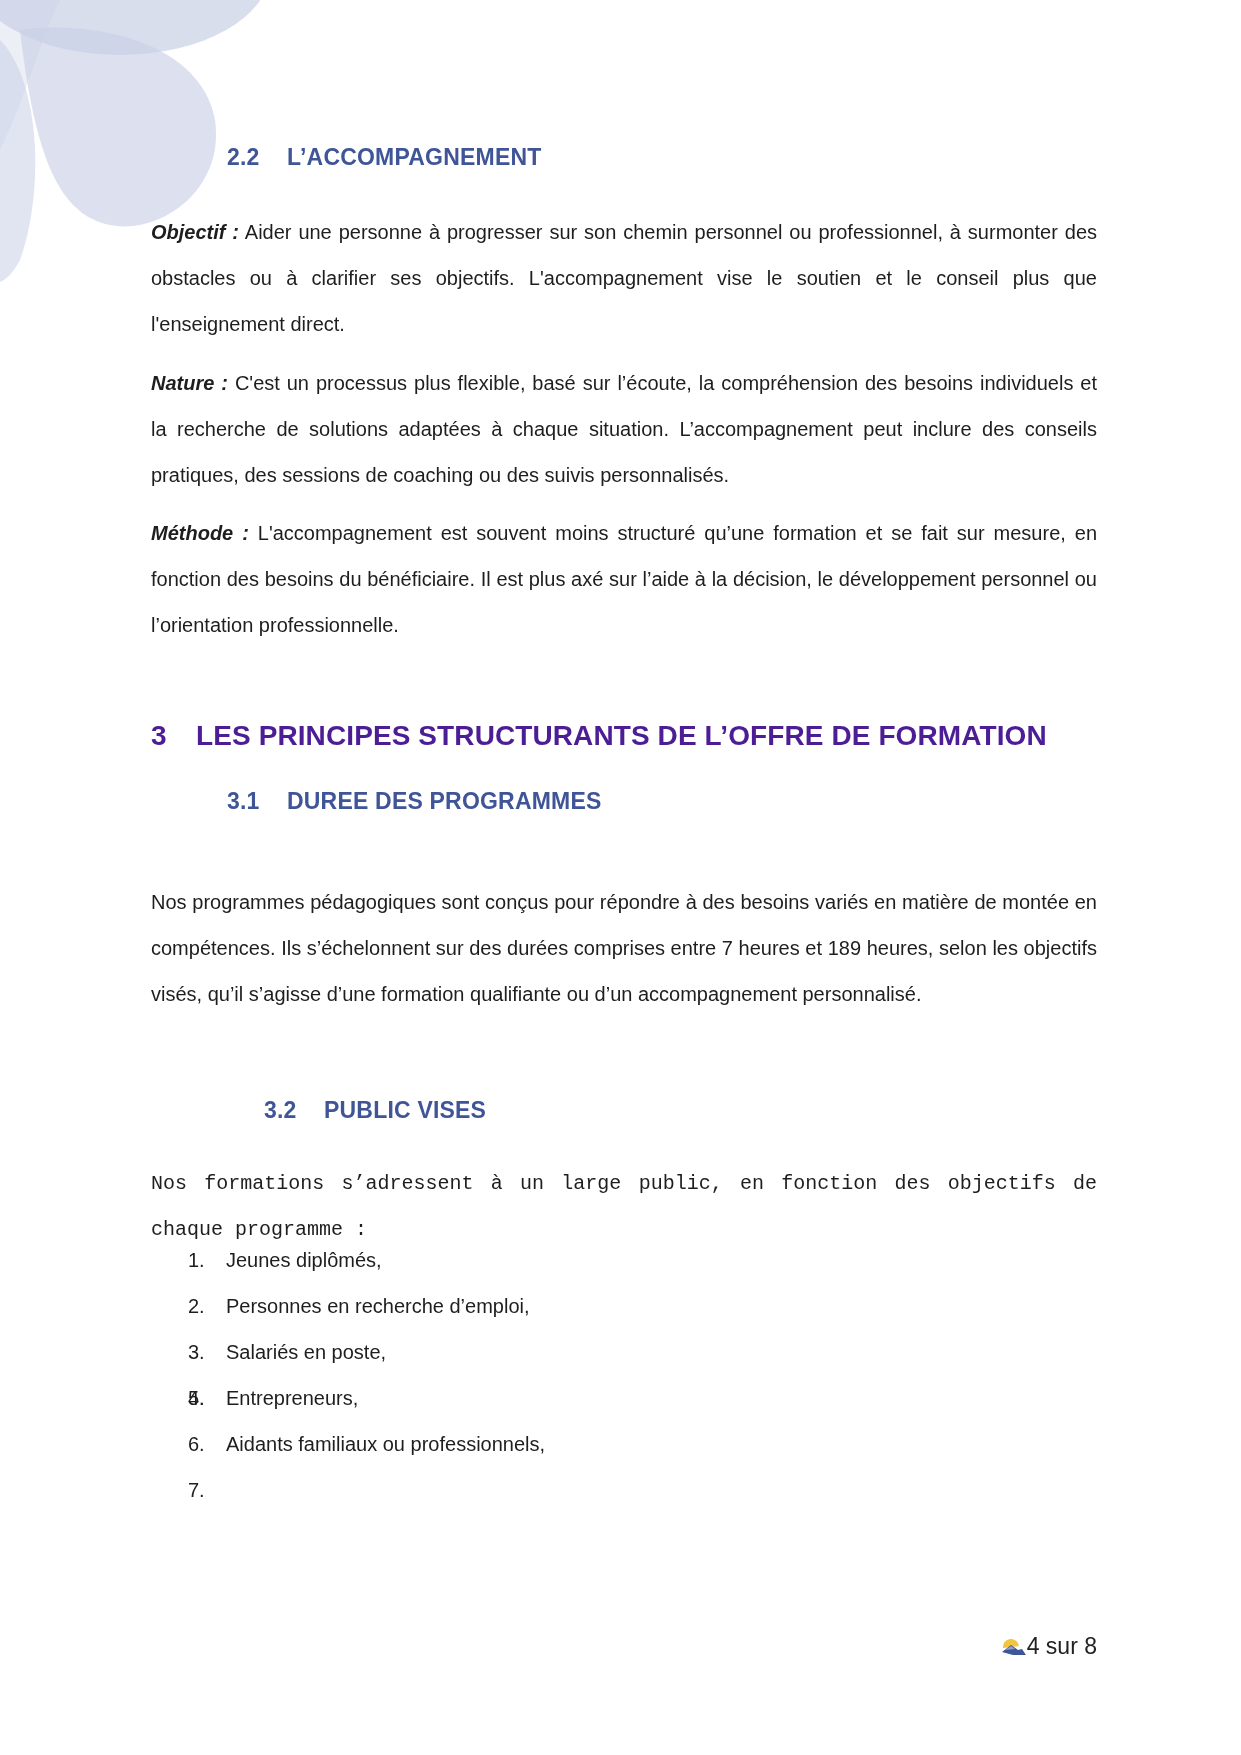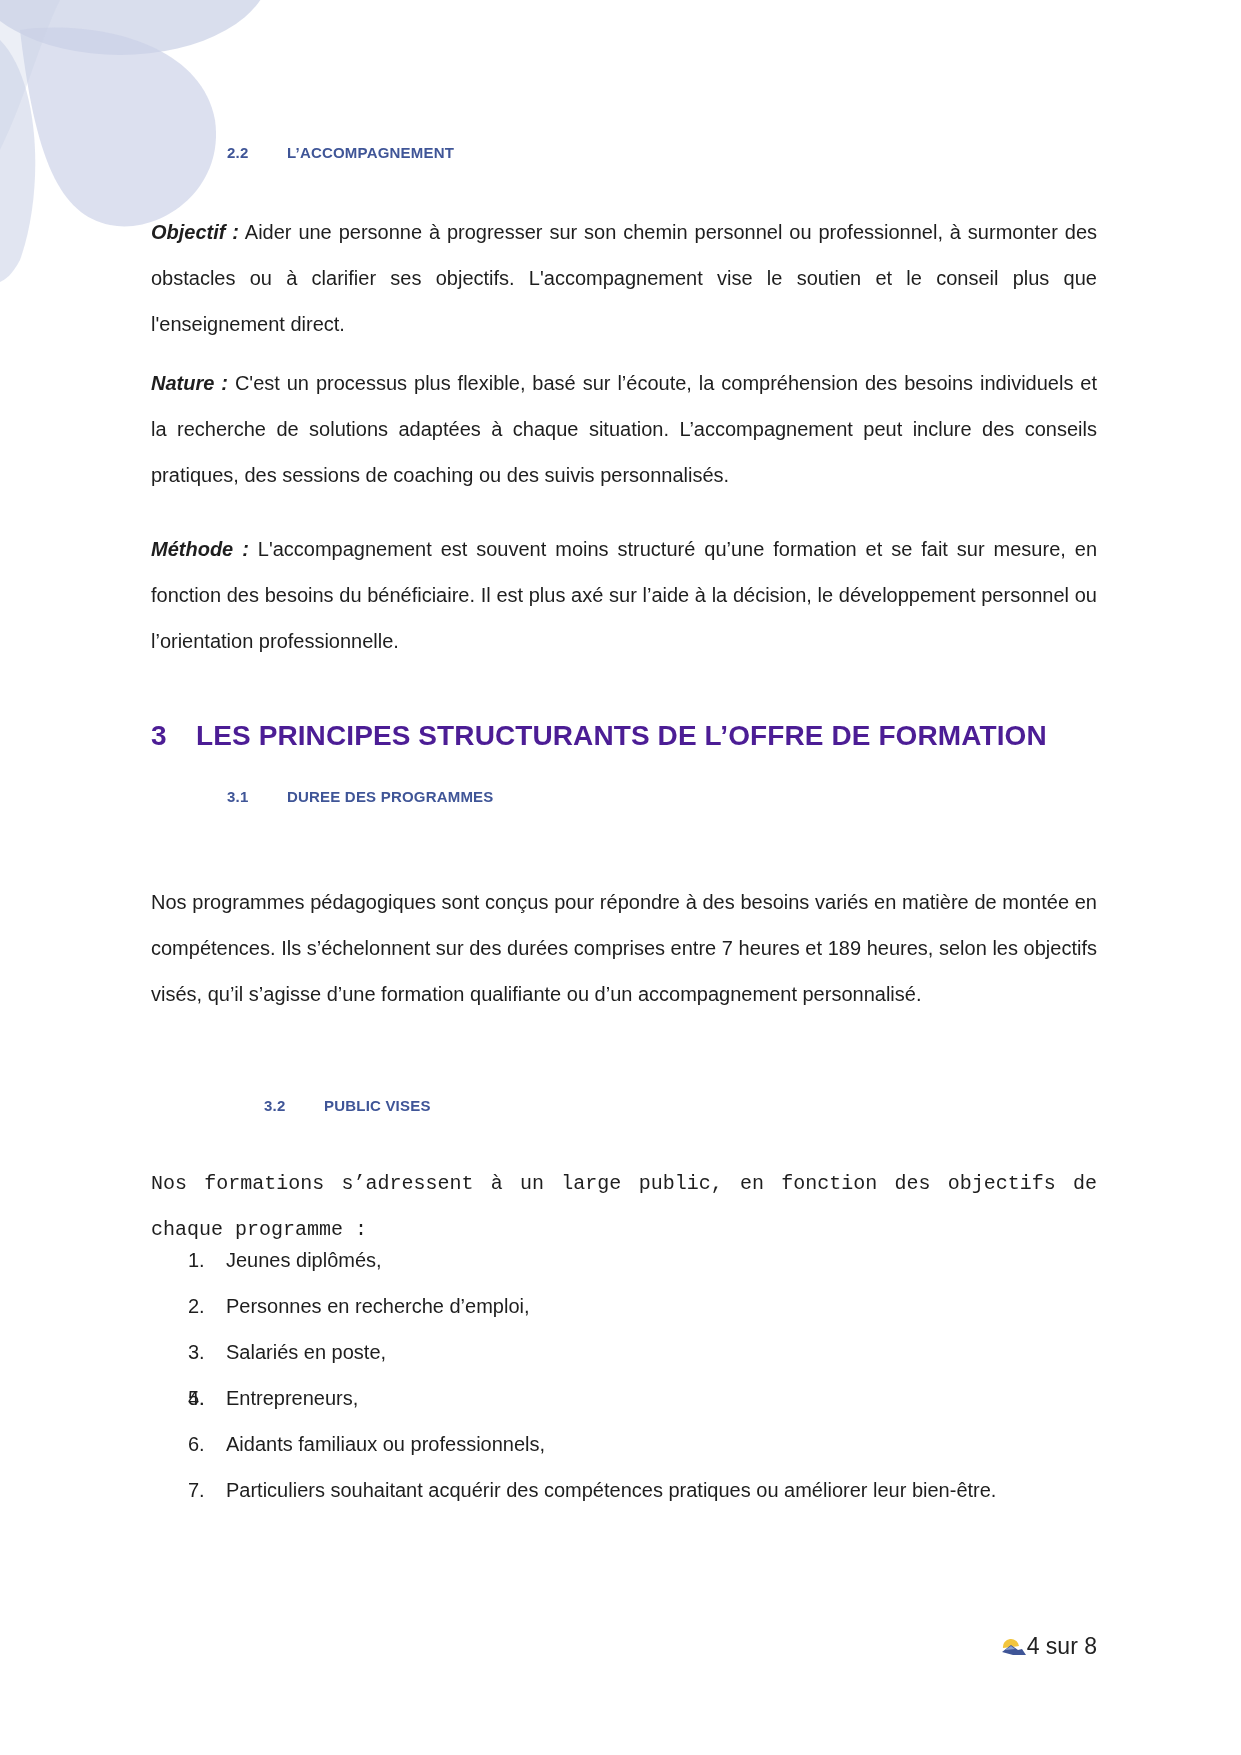--- a/index.html
+++ b/index.html
@@ -1,20 +1,20 @@
 <!DOCTYPE html>
 <html><head>
 <meta charset="utf-8">
 <style>
   html, body { margin: 0; padding: 0; background: #ffffff; }
   body { width: 1241px; height: 1755px; position: relative; overflow: hidden;
          font-family: "Liberation Sans", "DejaVu Sans", sans-serif; color: #1e1e1e; }
   .deco { position: absolute; left: 0; top: 0; width: 300px; height: 290px; pointer-events: none; }
   .page { position: absolute; left: 151px; top: 0; width: 946px; }
-  .h2 { position: absolute; left: 76px; font-weight: bold; font-size: 15px; color: #3f5597;
+  .h2 { position: absolute; left: 76px; font-weight: bold; font-size: 23px; color: #3f5597;
         white-space: nowrap; letter-spacing: 0.2px; }
   .h2 .num { display: inline-block; width: 60px; }
   .h1 { position: absolute; left: 0; font-weight: bold; font-size: 28px; color: #4c1d95;
         white-space: nowrap; letter-spacing: 0.1px; }
   .h1 .num { display: inline-block; width: 45px; }
   .para { position: absolute; left: 0; width: 946px; font-size: 20px; line-height: 46px;
           text-align: justify; }
   .para b { font-weight: bold; font-style: italic; }
   .list { position: absolute; left: 37px; width: 909px; margin: 0; padding: 0; list-style: none;
           font-size: 20px; line-height: 46px; }
@@ -41,21 +41,21 @@
   </div>
 
   <div class="para" style="top:209px;">
     <b>Objectif :</b><span> Aider une personne à progresser sur son chemin personnel ou professionnel, à surmonter des obstacles ou à clarifier ses objectifs. L'accompagnement vise le soutien et le conseil plus que l'enseignement direct.</span>
   </div>
 
   <div class="para" style="top:360px;">
     <b>Nature :</b><span> C'est un processus plus flexible, basé sur l’écoute, la compréhension des besoins individuels et la recherche de solutions adaptées à chaque situation. L’accompagnement peut inclure des conseils pratiques, des sessions de coaching ou des suivis personnalisés.</span>
   </div>
 
-  <div class="para" style="top:526px;">
+  <div class="para" style="top:510px;">
     <b>Méthode :</b><span> L'accompagnement est souvent moins structuré qu’une formation et se fait sur mesure, en fonction des besoins du bénéficiaire. Il est plus axé sur l’aide à la décision, le développement personnel ou l’orientation professionnelle.</span>
   </div>
 
   <div class="h1" style="top:720px;">
     <span class="num">3</span><span>LES PRINCIPES STRUCTURANTS DE L’OFFRE DE FORMATION</span>
   </div>
 
   <div class="h2" style="top:788px;">
     <span class="num">3.1</span><span>DUREE DES PROGRAMMES</span>
   </div>
@@ -72,21 +72,21 @@
     <span>Nos formations s’adressent à un large public, en fonction des objectifs de chaque programme :</span>
   </div>
 
   <ol class="list" style="top:1237px;">
     <li><span class="n">1.</span><span>Jeunes diplômés,</span></li>
     <li><span class="n">2.</span><span>Personnes en recherche d’emploi,</span></li>
     <li><span class="n">3.</span><span>Salariés en poste,</span></li>
     <li><span class="n">4.</span></li>
     <li><span class="n">5.</span><span>Entrepreneurs,</span></li>
     <li><span class="n">6.</span><span>Aidants familiaux ou professionnels,</span></li>
-    <li><span class="n">7.</span><span>Particuliers souhaitant acquérir des compétences pratiques ou améliorer leur bien-être.</span></li>
+    <li><span class="n">7.</span></li>
   </ol>
 </div>
 
 <div class="footer">
   <svg class="logo" viewBox="0 0 26 20" xmlns="http://www.w3.org/2000/svg">
     <path d="M2 11 A 8 8 0 0 1 18 9 L 2 11 Z" fill="#f2c53d"></path>
     <path d="M1 15 L 10 8 L 17 13 L 21 12 L 25 18 L 12 18 Z" fill="#3f5597"></path>
     <path d="M4 13 L 10 9 L 14 12 Z" fill="#8aa0d0"></path>
   </svg>
   <span>4 sur 8</span>

